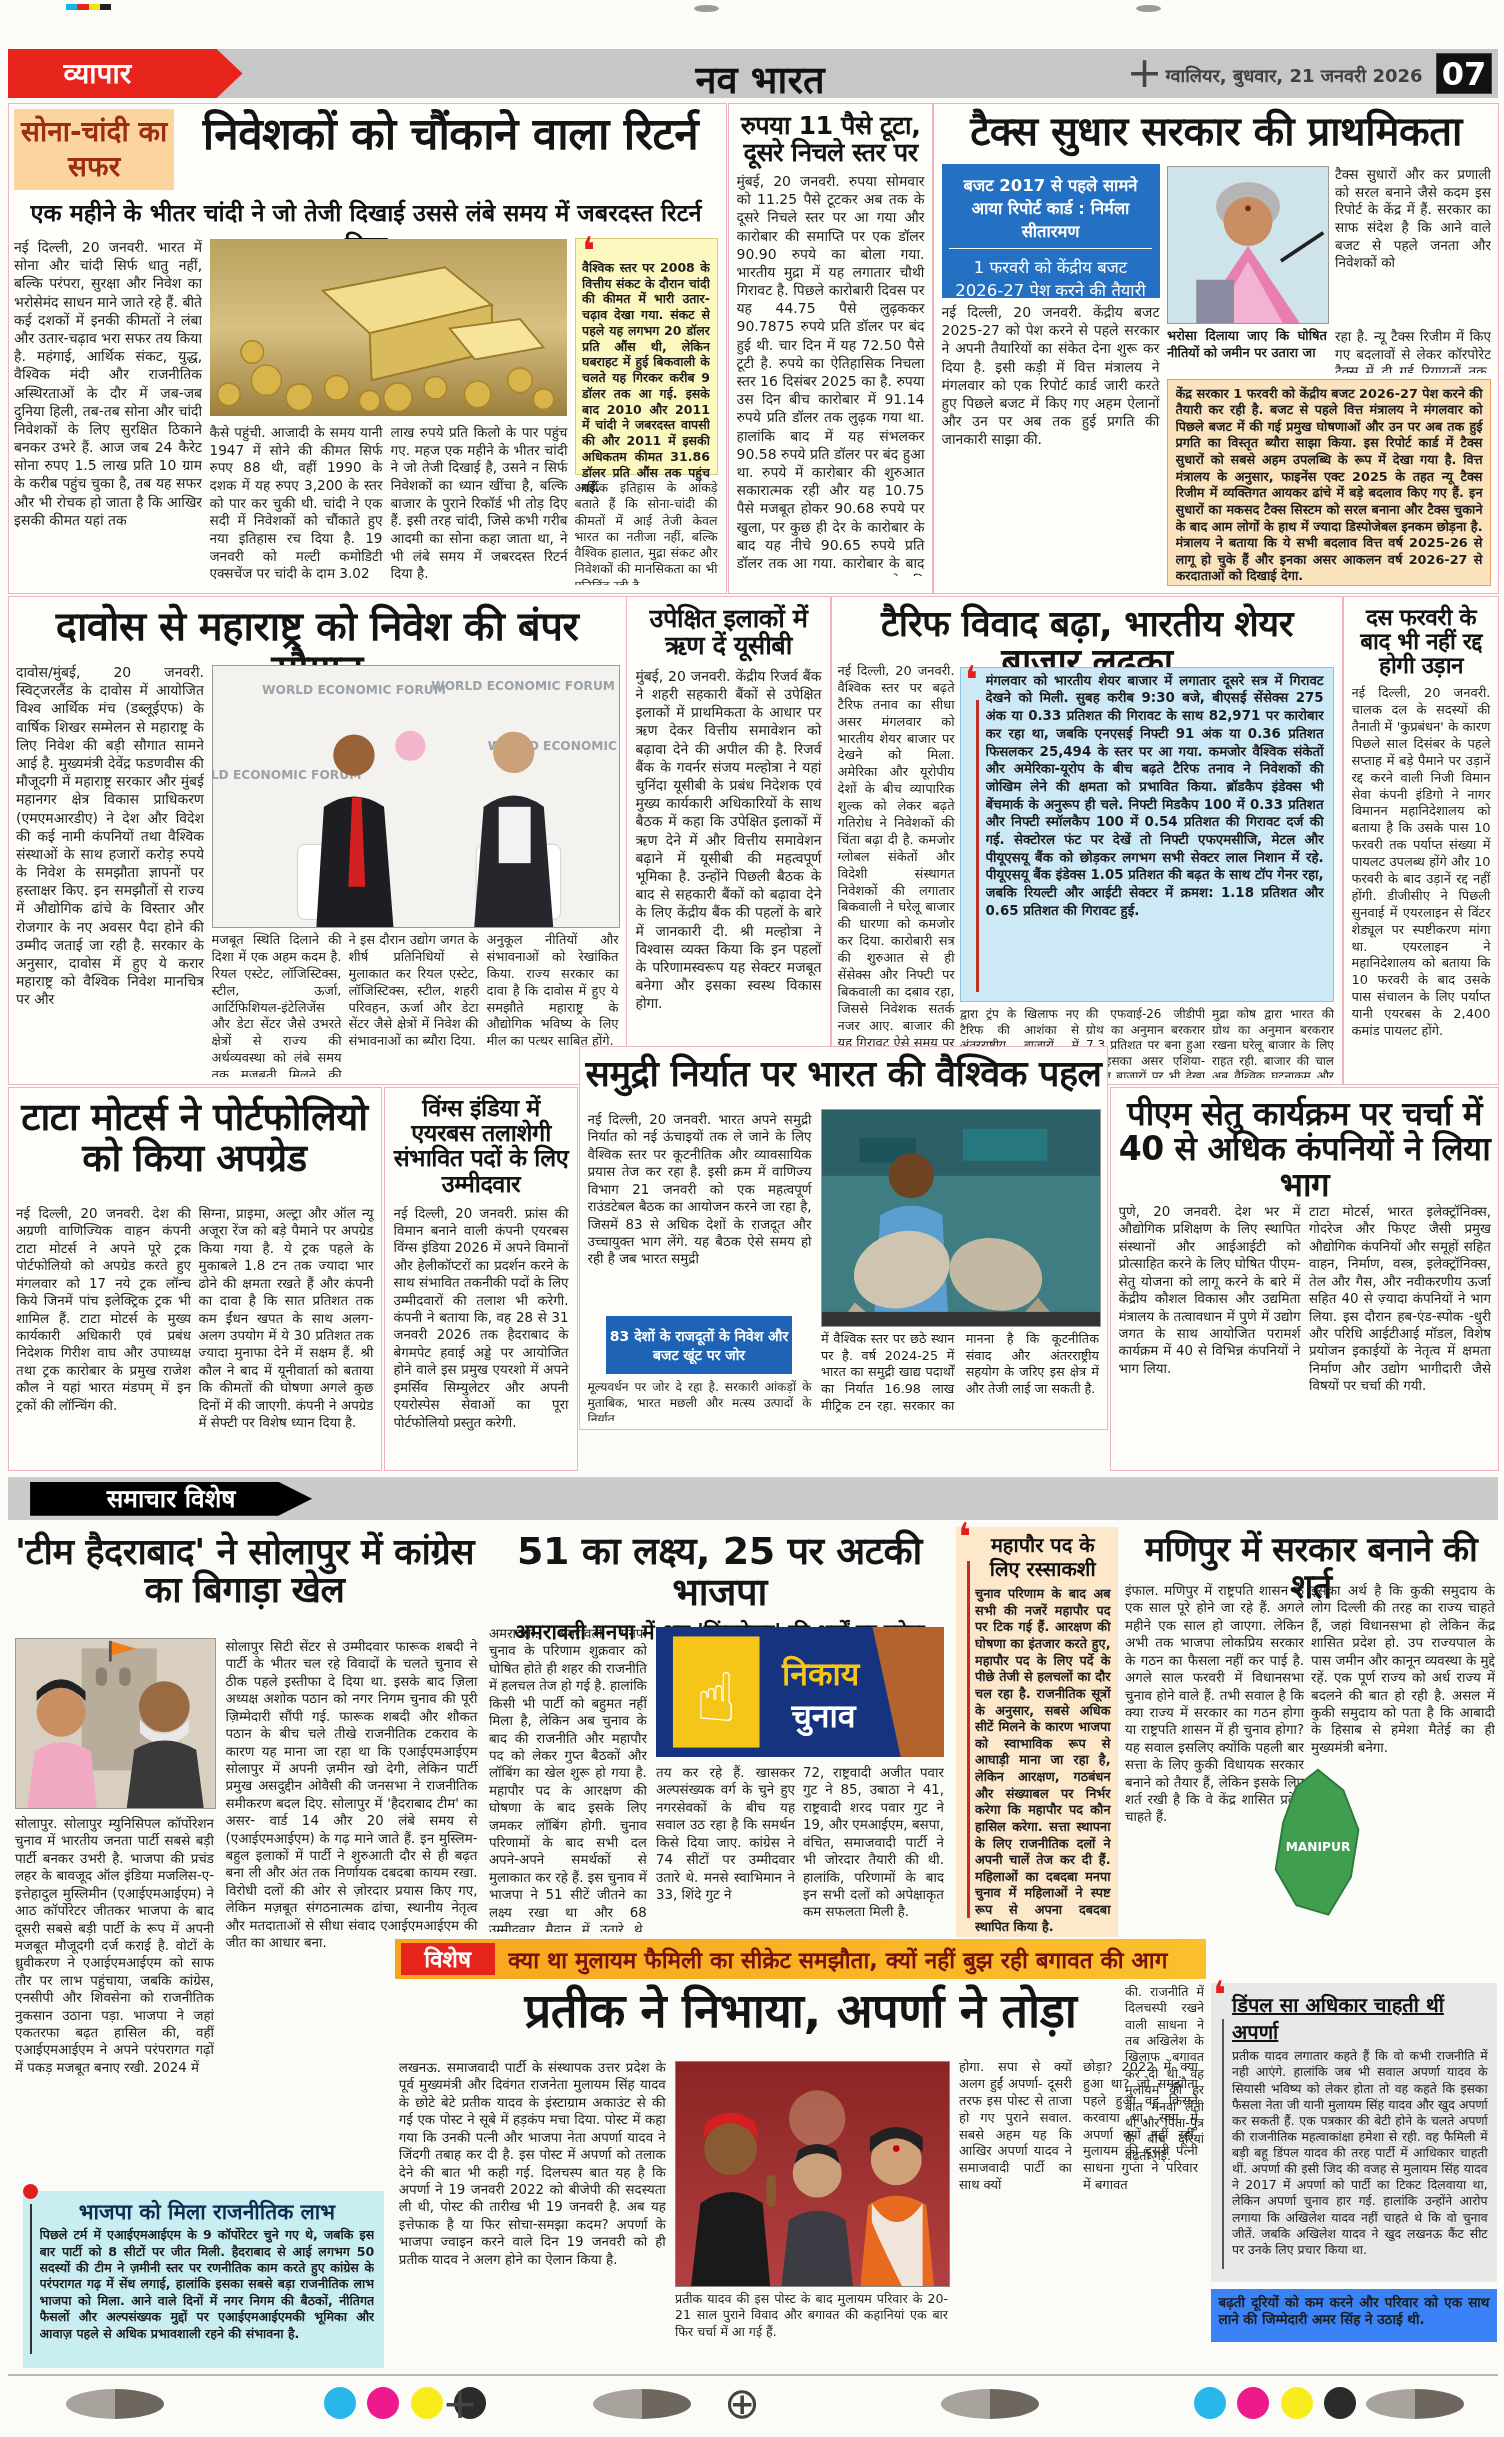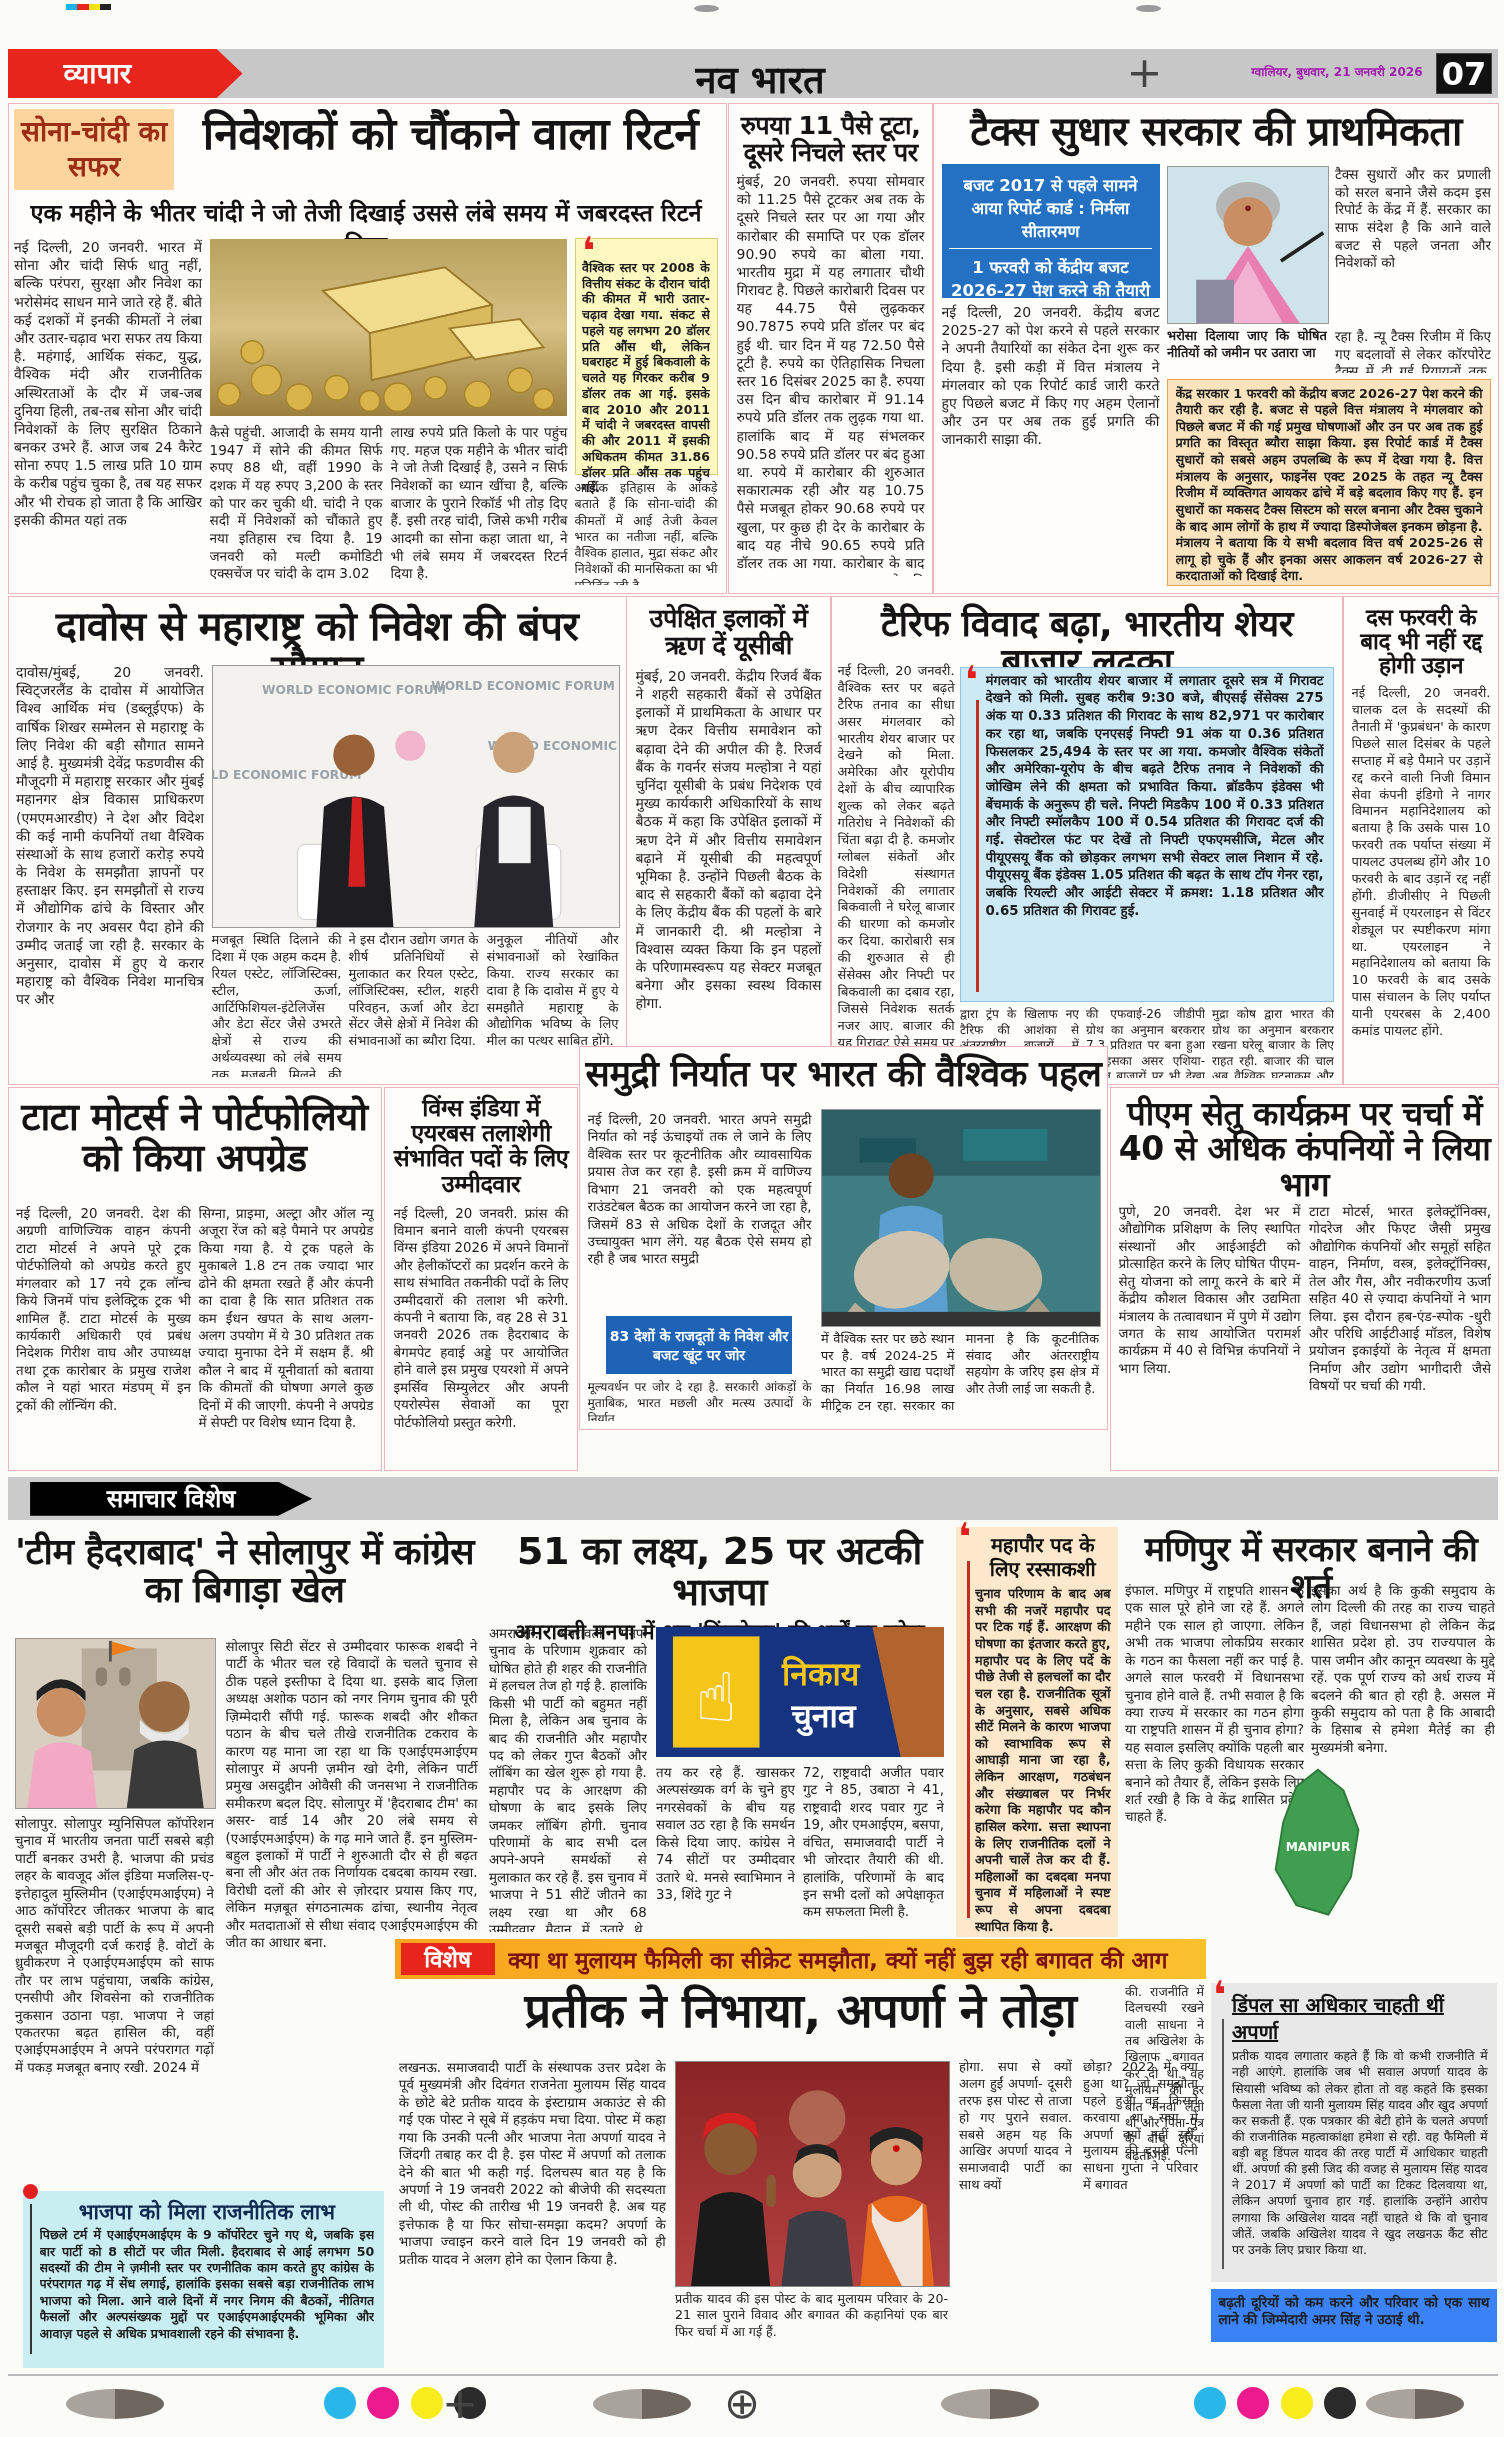--- a/index.html
+++ b/index.html
@@ -30,21 +30,21 @@
   <div style="width:11.3px;height:6.6px;background:#222;"></div>
 </div>
 <div class="abs" style="left:694px;top:4.7px;width:24.5px;height:7.5px;border-radius:50%;background:#9a9a9a;"></div>
 <div class="abs" style="left:1136px;top:4.7px;width:24.5px;height:7.5px;border-radius:50%;background:#9a9a9a;"></div>
 
 <div class="abs" style="left:7.5px;top:49px;width:1490px;height:49px;background:#c7c7c7;">
   <div class="abs white" style="left:0;top:0;width:235px;height:49px;background:#e8251d;clip-path:polygon(0 0,89% 0,100% 50%,89% 100%,0 100%);
               font-size:28px;font-weight:800;line-height:49px;padding-left:56px;box-sizing:border-box;">व्यापार</div>
   <div class="abs" style="left:583px;top:2.8px;width:339px;text-align:center;font-size:38px;font-weight:900;color:#111;">नव भारत</div>
   <div class="abs cross" style="left:1119px;top:9.4px;">+</div>
-  <div class="abs" style="right:75px;top:14px;font-size:12px;font-weight:800;color:#a21caf;">ग्वालियर, बुधवार, 21 जनवरी 2026</div>
+  <div class="abs" style="right:75px;top:14px;font-size:18px;font-weight:800;color:#404040;">ग्वालियर, बुधवार, 21 जनवरी 2026</div>
   <div class="abs white center" style="right:5.6px;top:3.8px;width:56px;height:41px;background:#111;font-size:32px;font-weight:900;line-height:41px;border:1.9px solid #444;box-sizing:border-box;">07</div>
 </div>
 
 <div class="blk" style="left:7.5px;top:103px;width:717px;height:489px;">
   <div class="abs center" style="left:5.6px;top:4.7px;width:160px;height:81px;background:#fbd49e;color:#9c2c13;font-weight:800;font-size:28px;line-height:1.25;display:flex;align-items:center;justify-content:center;">सोना-चांदी का सफर</div>
   <div class="abs hl" style="left:173px;top:5.6px;width:538px;font-size:44px;">निवेशकों को चौंकाने वाला रिटर्न</div>
   <div class="abs center" style="left:5.6px;top:92px;width:704px;font-size:23.5px;font-weight:800;color:#111;">एक महीने के भीतर चांदी ने जो तेजी दिखाई उससे लंबे समय में जबरदस्त रिटर्न मिला</div>
   <div class="abs bt" style="left:5.6px;top:134px;width:188px;height:348px;">नई दिल्ली, 20 जनवरी. भारत में सोना और चांदी सिर्फ धातु नहीं, बल्कि परंपरा, सुरक्षा और निवेश का भरोसेमंद साधन माने जाते रहे हैं. बीते कई दशकों में इनकी कीमतों ने लंबा और उतार-चढ़ाव भरा सफर तय किया है. महंगाई, आर्थिक संकट, युद्ध, वैश्विक मंदी और राजनीतिक अस्थिरताओं के दौर में जब-जब दुनिया हिली, तब-तब सोना और चांदी निवेशकों के लिए सुरक्षित ठिकाने बनकर उभरे हैं. आज जब 24 कैरेट सोना रुपए 1.5 लाख प्रति 10 ग्राम के करीब पहुंच चुका है, तब यह सफर और भी रोचक हो जाता है कि आखिर इसकी कीमत यहां तक</div>
   <div class="abs" style="left:201px;top:135px;width:357px;height:177px;">
     <svg width="100%" height="100%" viewBox="0 0 380 188" preserveAspectRatio="none">
@@ -85,21 +85,21 @@
 
 <div class="blk" style="left:728px;top:103px;width:203px;height:489px;">
   <div class="hl" style="margin:7.5px 3.8px 5.6px;font-size:25.4px;">रुपया 11 पैसे टूटा, दूसरे निचले स्तर पर</div>
   <div class="bt" style="margin:3.8px 7.5px;height:404px;">मुंबई, 20 जनवरी. रुपया सोमवार को 11.25 पैसे टूटकर अब तक के दूसरे निचले स्तर पर आ गया और कारोबार की समाप्ति पर एक डॉलर 90.90 रुपये का बोला गया. भारतीय मुद्रा में यह लगातार चौथी गिरावट है. पिछले कारोबारी दिवस पर यह 44.75 पैसे लुढ़ककर 90.7875 रुपये प्रति डॉलर पर बंद हुई थी. चार दिन में यह 72.50 पैसे टूटी है. रुपये का ऐतिहासिक निचला स्तर 16 दिसंबर 2025 का है. रुपया उस दिन बीच कारोबार में 91.14 रुपये प्रति डॉलर तक लुढ़क गया था. हालांकि बाद में यह संभलकर 90.58 रुपये प्रति डॉलर पर बंद हुआ था. रुपये में कारोबार की शुरुआत सकारात्मक रही और यह 10.75 पैसे मजबूत होकर 90.68 रुपये पर खुला, पर कुछ ही देर के कारोबार के बाद यह नीचे 90.65 रुपये प्रति डॉलर तक आ गया. कारोबार के बाद लुढ़कता हुआ यह 91.01 रुपये प्रति डॉलर के निचले स्तर तक चला गया.</div>
 </div>
 
 <div class="blk" style="left:933px;top:103px;width:564px;height:489px;">
   <div class="hl" style="margin:5.6px 3.8px;font-size:40px;">टैक्स सुधार सरकार की प्राथमिकता</div>
   <div class="abs white center" style="left:7.5px;top:60px;width:218px;height:134px;background:#2471c3;padding:9.4px 7.5px;box-sizing:border-box;">
     <div style="font-size:16.5px;font-weight:800;border-bottom:1.9px solid #fff;padding-bottom:5.6px;margin-bottom:5.6px;">बजट 2017 से पहले सामने आया रिपोर्ट कार्ड : निर्मला सीतारमण</div>
-    <div style="font-size:16.5px;font-weight:700;">1 फरवरी को केंद्रीय बजट 2026-27 पेश करने की तैयारी</div>
+    <div style="font-size:16.5px;font-weight:400;">1 फरवरी को केंद्रीय बजट 2026-27 पेश करने की तैयारी</div>
   </div>
   <div class="abs bt" style="left:7.5px;top:199px;width:218px;height:282px;">नई दिल्ली, 20 जनवरी. केंद्रीय बजट 2025-27 को पेश करने से पहले सरकार ने अपनी तैयारियों का संकेत देना शुरू कर दिया है. इसी कड़ी में वित्त मंत्रालय ने मंगलवार को एक रिपोर्ट कार्ड जारी करते हुए पिछले बजट में किए गए अहम ऐलानों और उन पर अब तक हुई प्रगति की जानकारी साझा की.</div>
   <div class="abs" style="left:233px;top:62px;width:160px;height:156px;border:0.9px solid #999;">
     <svg width="100%" height="100%" viewBox="0 0 170 166" preserveAspectRatio="none">
       <rect width="170" height="166" fill="#cfe3ea"></rect>
       <ellipse cx="85" cy="42" rx="34" ry="26" fill="#b5b5b5"></ellipse>
       <circle cx="85" cy="58" r="26" fill="#c98f62"></circle>
       <circle cx="85" cy="44" r="3" fill="#7a2020"></circle>
       <polygon points="30,166 85,84 140,166" fill="#e87fb0"></polygon>
       <polygon points="48,166 85,100 122,166" fill="#f2b3d2"></polygon>

